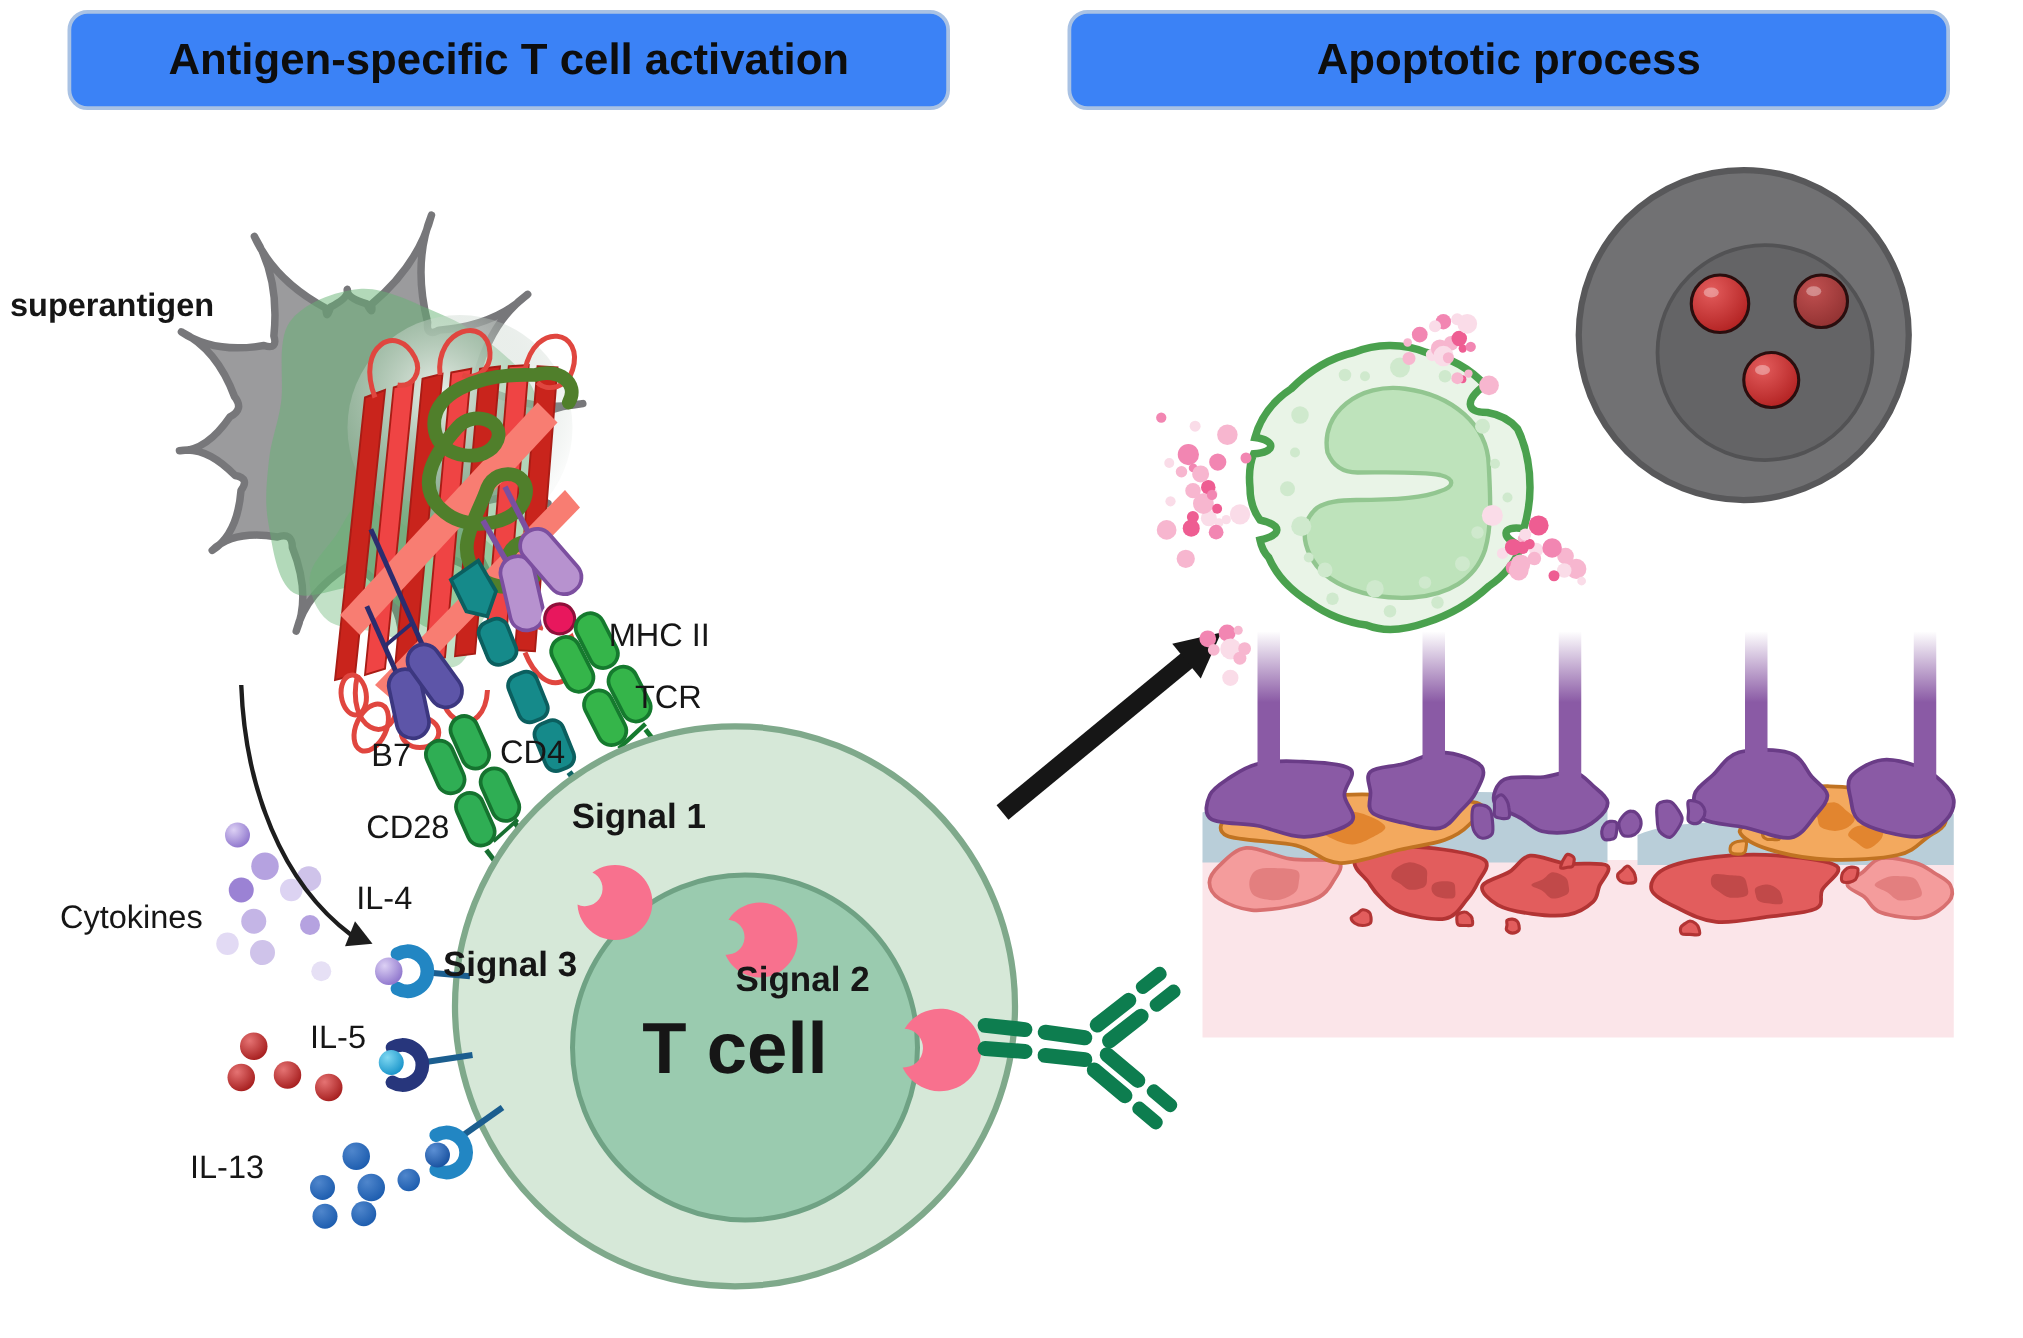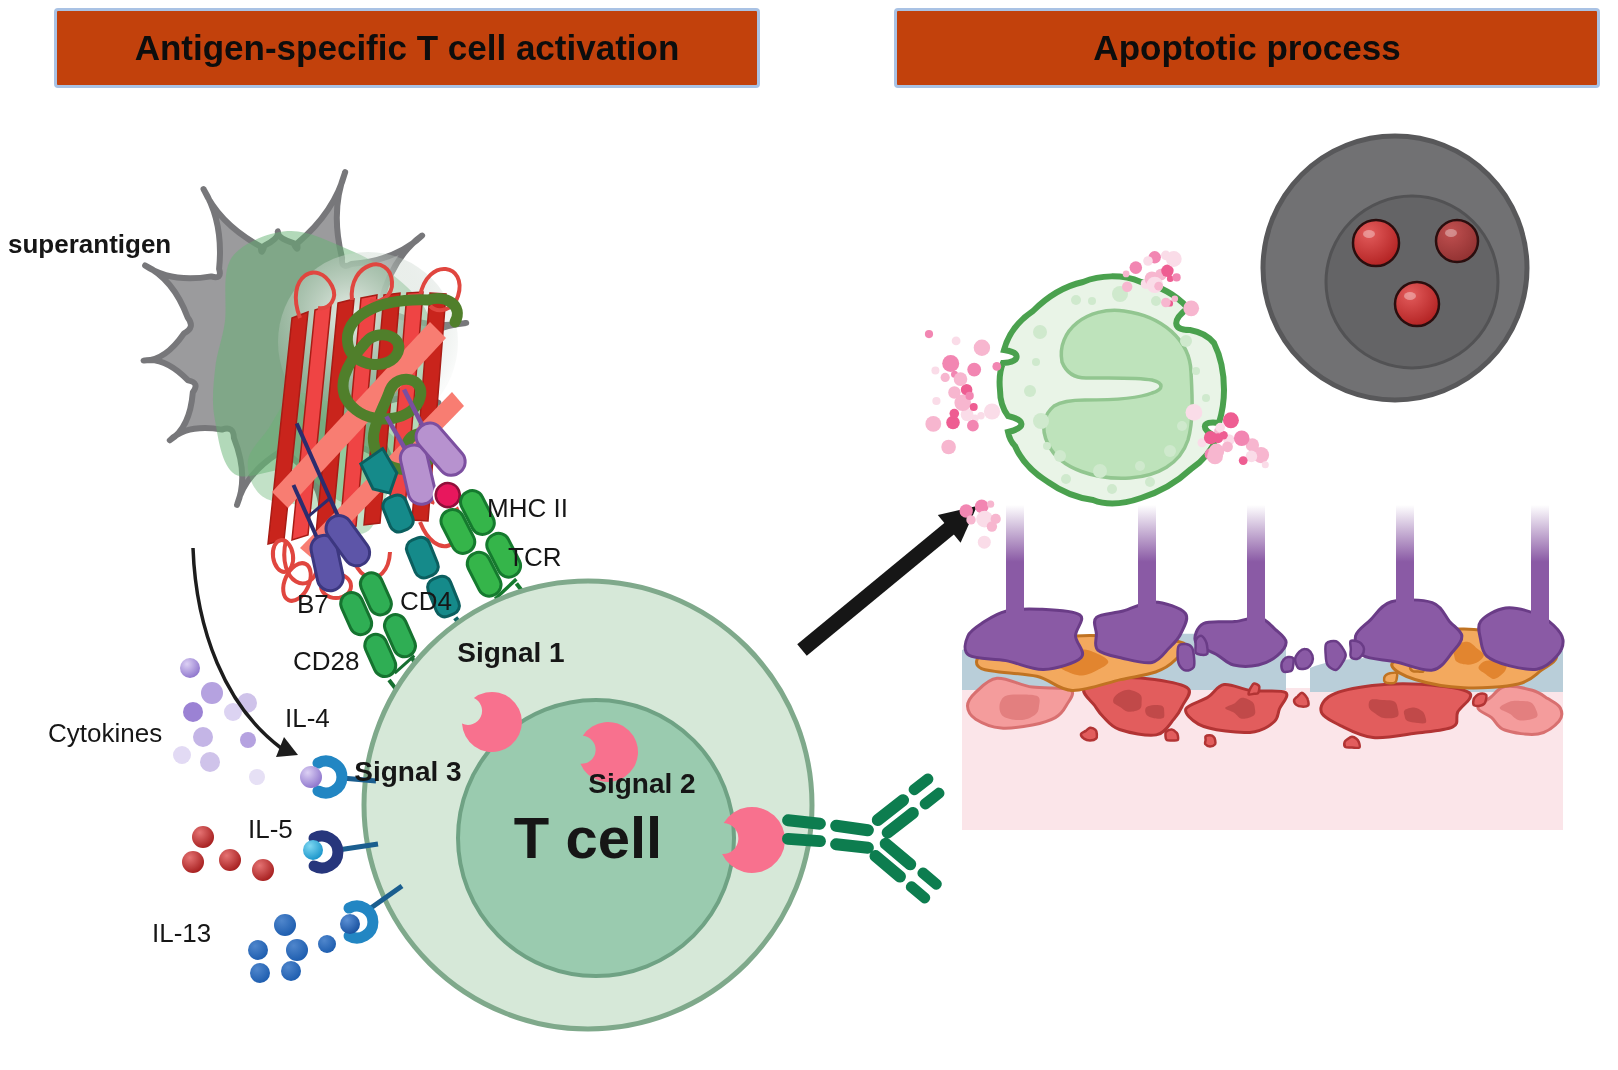--- a/index.html
+++ b/index.html
@@ -1,34 +1,34 @@
 <!DOCTYPE html>
 <html><head>
 <meta charset="utf-8">
 <style>
   html,body{margin:0;padding:0;background:#ffffff;}
   #stage{position:relative;width:1618px;height:1070px;background:#ffffff;overflow:hidden;
          font-family:"Liberation Sans",sans-serif;}
-  .titlebox{position:absolute;top:8px;height:80px;border:3px solid #a9c2e4;background:#c2410c;
-            border-radius:4px;display:flex;align-items:center;justify-content:center;
+  .titlebox{position:absolute;top:8px;height:80px;border:3px solid #a9c2e4;background:#3b82f6;
+            border-radius:16px;display:flex;align-items:center;justify-content:center;
             font-weight:bold;font-size:35px;color:#0d0d0d;box-sizing:border-box;}
   #stage svg{position:absolute;left:0;top:0;}
   text{font-family:"Liberation Sans",sans-serif;fill:#161616;}
   .lbl{font-size:26px;}
   .bold{font-weight:bold;}
   .sig{font-size:28px;font-weight:bold;}
   .big{font-size:58px;font-weight:bold;}
 </style>
 </head>
 <body>
 
 <div id="stage">
 
   <div class="titlebox" style="left:54px;width:706px;">Antigen-specific T cell activation</div>
-  <div class="titlebox" style="left:854px;width:706px;margin-left:40px;">Apoptotic process</div>
+  <div class="titlebox" style="left:854px;width:706px;">Apoptotic process</div>
 
   <svg viewBox="0 0 1618 1070" width="1618" height="1070">
     <defs>
       <radialGradient id="gSphere" cx="40%" cy="35%" r="65%">
         <stop offset="0%" stop-color="#f6f8f5" stop-opacity="0.9"></stop>
         <stop offset="55%" stop-color="#c9d6cc" stop-opacity="0.4"></stop>
         <stop offset="100%" stop-color="#97ab9e" stop-opacity="0.05"></stop>
       </radialGradient>
       <radialGradient id="gPurpleBall" cx="35%" cy="30%" r="75%">
         <stop offset="0%" stop-color="#dcd0f4"></stop>

